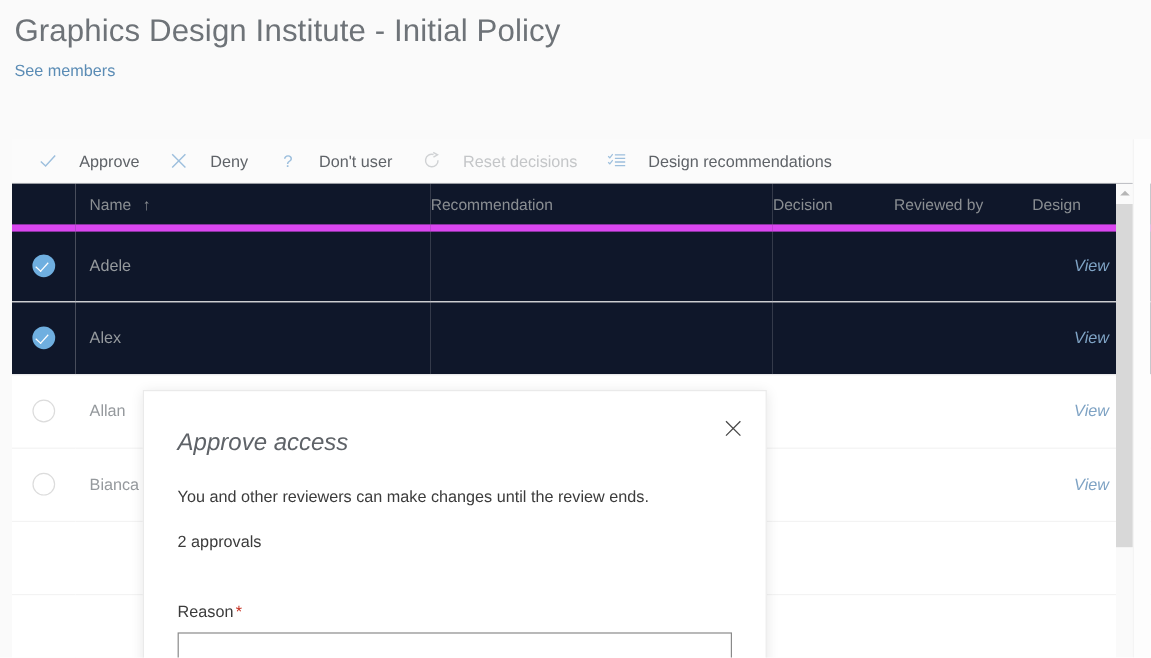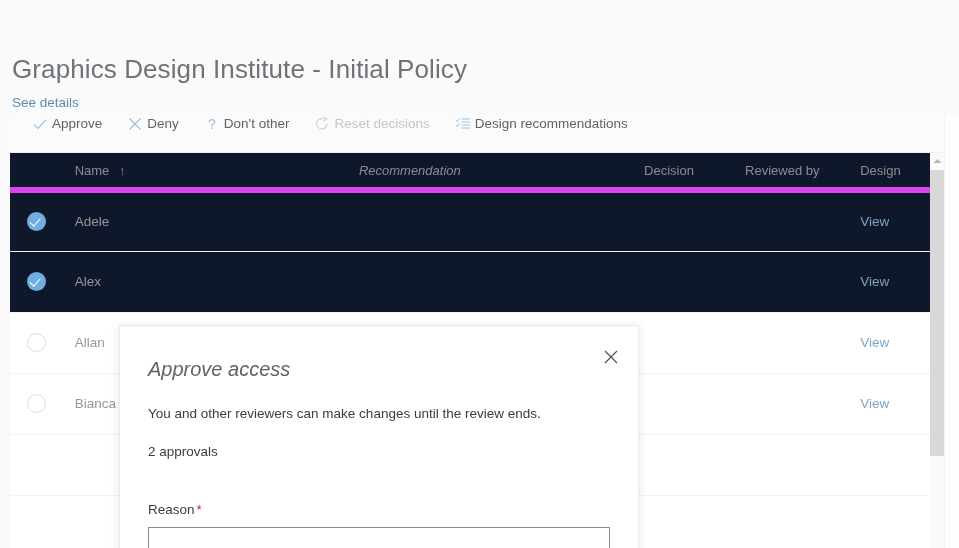--- a/index.html
+++ b/index.html
@@ -13,21 +13,20 @@
     font-family: "Liberation Sans", sans-serif;
     color: #333333;
     overflow: hidden;
     position: relative;
   }
 
   
   #page-header {
     padding: 8px 0 0 12px;
     background: #fafafa;
-    margin-top: 44px;
   }
   #page-title {
     font-size: 26px;
     font-weight: 300;
     color: #6e7378;
     line-height: 34px;
     letter-spacing: 0.1px;
     white-space: nowrap;
   }
   #subtitle-row {
@@ -62,21 +61,22 @@
     height: 37px;
     background: #fbfbfb;
     border-bottom: 1px solid #f1f1f1;
     display: flex;
     align-items: center;
     padding-left: 22px;
     box-sizing: border-box;
   }
   .cmd-btn {
     display: flex;
-    gap: 4px;
+    align-items: center;
+    gap: 18px;
     height: 37px;
     padding: 0 10px 0 0;
     margin-right: 15px;
     background: transparent;
     border: 0;
     font-family: "Liberation Sans", sans-serif;
     font-size: 13.5px;
     color: #5f6368;
     cursor: pointer;
     white-space: nowrap;
@@ -114,36 +114,36 @@
     vertical-align: middle;
     white-space: nowrap;
   }
   .col-check { width: 48px; }
   .col-name  { width: 270px; }
   .col-rec   { width: 260px; }
   .col-dec   { width: 92px; }
   .col-rev   { width: 105px; }
   .col-det   { width: 90px; }
   .th-name { padding-left: 12px !important; }
-  .th-rec  { text-align: right; font-style: italic; }
+  .th-rec  { text-align: right; }
   .th-dec, .th-rev, .th-det { text-align: left; }
 
   .data-row { height: 61px; }
   .data-row.selected { background: #0f172a; }
   .data-row.plain { background: #ffffff; }
   .data-row td {
     padding: 0;
     border-bottom: 1px solid #f3f3f3;
     vertical-align: middle;
     font-size: 13.5px;
     color: #8a8e92;
   }
   .td-check { text-align: center; }
   .td-name { padding-left: 12px !important; color: #95999d !important; }
-  .td-details { text-align: left; }
+  .td-details { text-align: center; font-style: italic; }
 
   .row-radio {
     display: inline-block;
     width: 19px;
     height: 19px;
     border-radius: 50%;
     box-sizing: border-box;
     cursor: pointer;
     vertical-align: middle;
   }
@@ -283,21 +283,21 @@
     outline: none;
     background: #fff;
   }
 </style>
 </head>
 <body>
 
 <div id="page-header">
   <div id="page-title">Graphics Design Institute - Initial Policy</div>
   <div id="subtitle-row">
-    <a id="see-details-link">See details</a>
+    <a id="see-details-link">See members</a>
   </div>
 </div>
 
 <div id="content-panel">
 
   <div id="command-bar">
 
     <button class="cmd-btn">
       <span class="cmd-ico">
         <svg width="16" height="16" viewBox="0 0 16 16">
@@ -315,21 +315,21 @@
       </span>
       <span>Deny</span>
     </button>
 
     <button class="cmd-btn">
       <span class="cmd-ico">
         <svg width="16" height="16" viewBox="0 0 16 16">
             <text x="8" y="13" text-anchor="middle" font-family="Liberation Sans, sans-serif" font-size="14" fill="#9dbfdd">?</text>
           </svg>
       </span>
-      <span>Don't other</span>
+      <span>Don't user</span>
     </button>
 
     <button class="cmd-btn disabled">
       <span class="cmd-ico">
         <svg width="16" height="16" viewBox="0 0 16 16">
           <path d="M13 7.5 A5.2 5.2 0 1 1 9.3 2.8" fill="none" stroke="#d0d2d4" stroke-width="1.2"></path>
           <path d="M9.0 1.0 L12.6 3.0 L9.2 5.0" fill="none" stroke="#d0d2d4" stroke-width="1.2"></path>
         </svg>
       </span>
       <span>Reset decisions</span>

